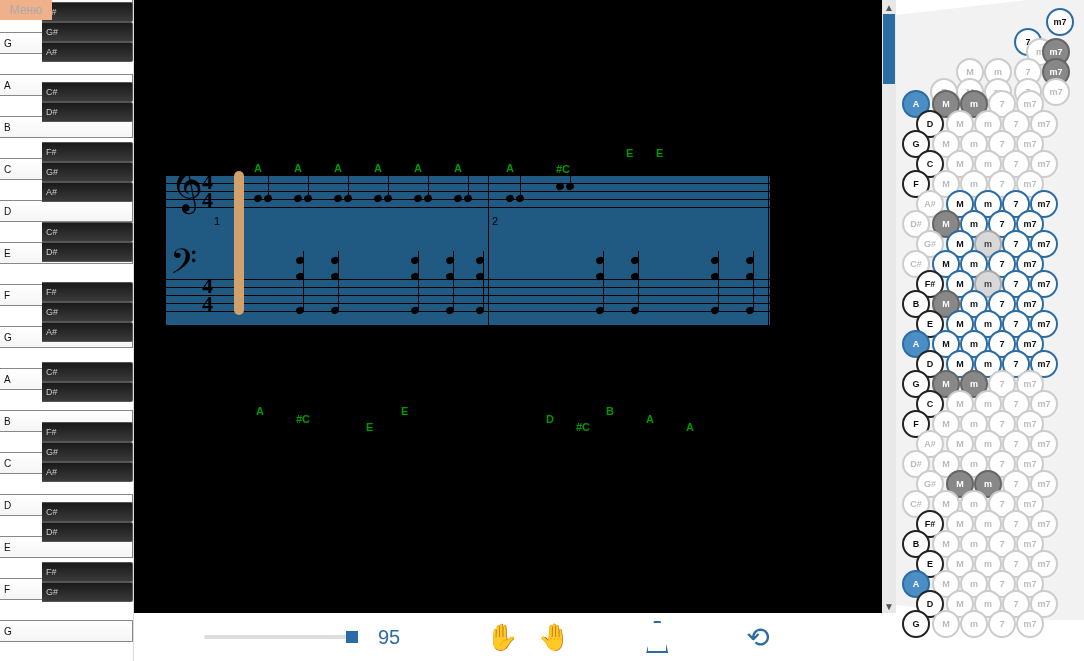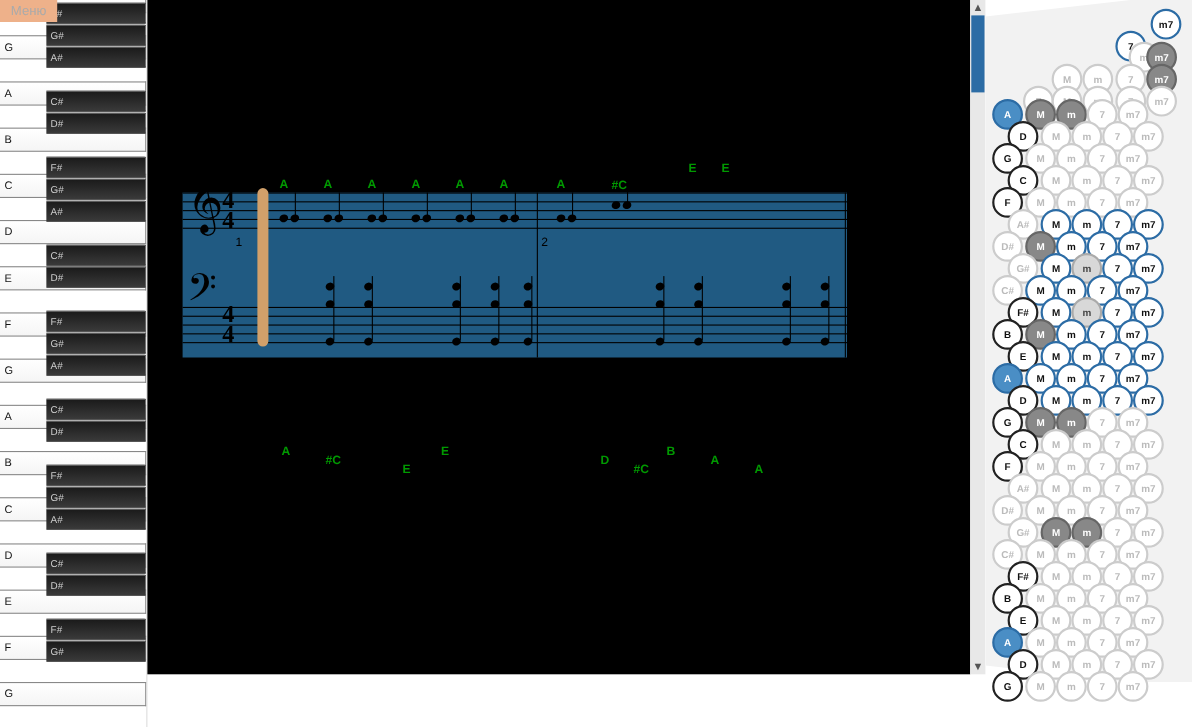--- a/index.html
+++ b/index.html
@@ -265,20 +265,47 @@
       <div class="lyr" style="left: 162px; top: 413px;">#C</div>
       <div class="lyr" style="left: 232px; top: 421px;">E</div>
       <div class="lyr" style="left: 267px; top: 405px;">E</div>
       <div class="lyr" style="left: 412px; top: 413px;">D</div>
       <div class="lyr" style="left: 442px; top: 421px;">#C</div>
       <div class="lyr" style="left: 472px; top: 405px;">B</div>
       <div class="lyr" style="left: 512px; top: 413px;">A</div>
       <div class="lyr" style="left: 552px; top: 421px;">A</div>
     </div>
 
+  <div class="bottom">
+    <div class="slider">
+        <div class="knob"></div>
+      </div>
+    <div class="bpm">95</div>
+    <div style="flex:0 0 40px"></div>
+    <div class="iconbtn">
+        <span class="hand">✋</span>
+      </div>
+    <div class="iconbtn">
+        <span class="hand2">🤚</span>
+      </div>
+    <div style="flex:0 0 30px"></div>
+    <div class="iconbtn">
+        <div class="metron"></div>
+      </div>
+    <div style="flex:0 0 30px"></div>
+    <div class="iconbtn">
+        <span class="loop">⟲</span>
+      </div>
+    <div style="flex:0 0 80px"></div>
+    <div class="iconbtn">
+      <svg class="mapicon" viewBox="0 0 24 24">
+          <path fill="#2c6ca5" d="M2 4 L8 2 L8 20 L2 22 Z M9 2 L15 4 L15 22 L9 20 Z M16 4 L22 2 L22 20 L16 22 Z"></path>
+        </svg>
+    </div>
+  </div>
 
   <div class="scroll">
     <div class="arrow" style="top:0">▲</div>
     <div class="thumb"></div>
     <div class="arrow" style="bottom:0">▼</div>
   </div>
 
   <div class="right">
     <div class="tri"></div>
     <div id="chordgrid">

